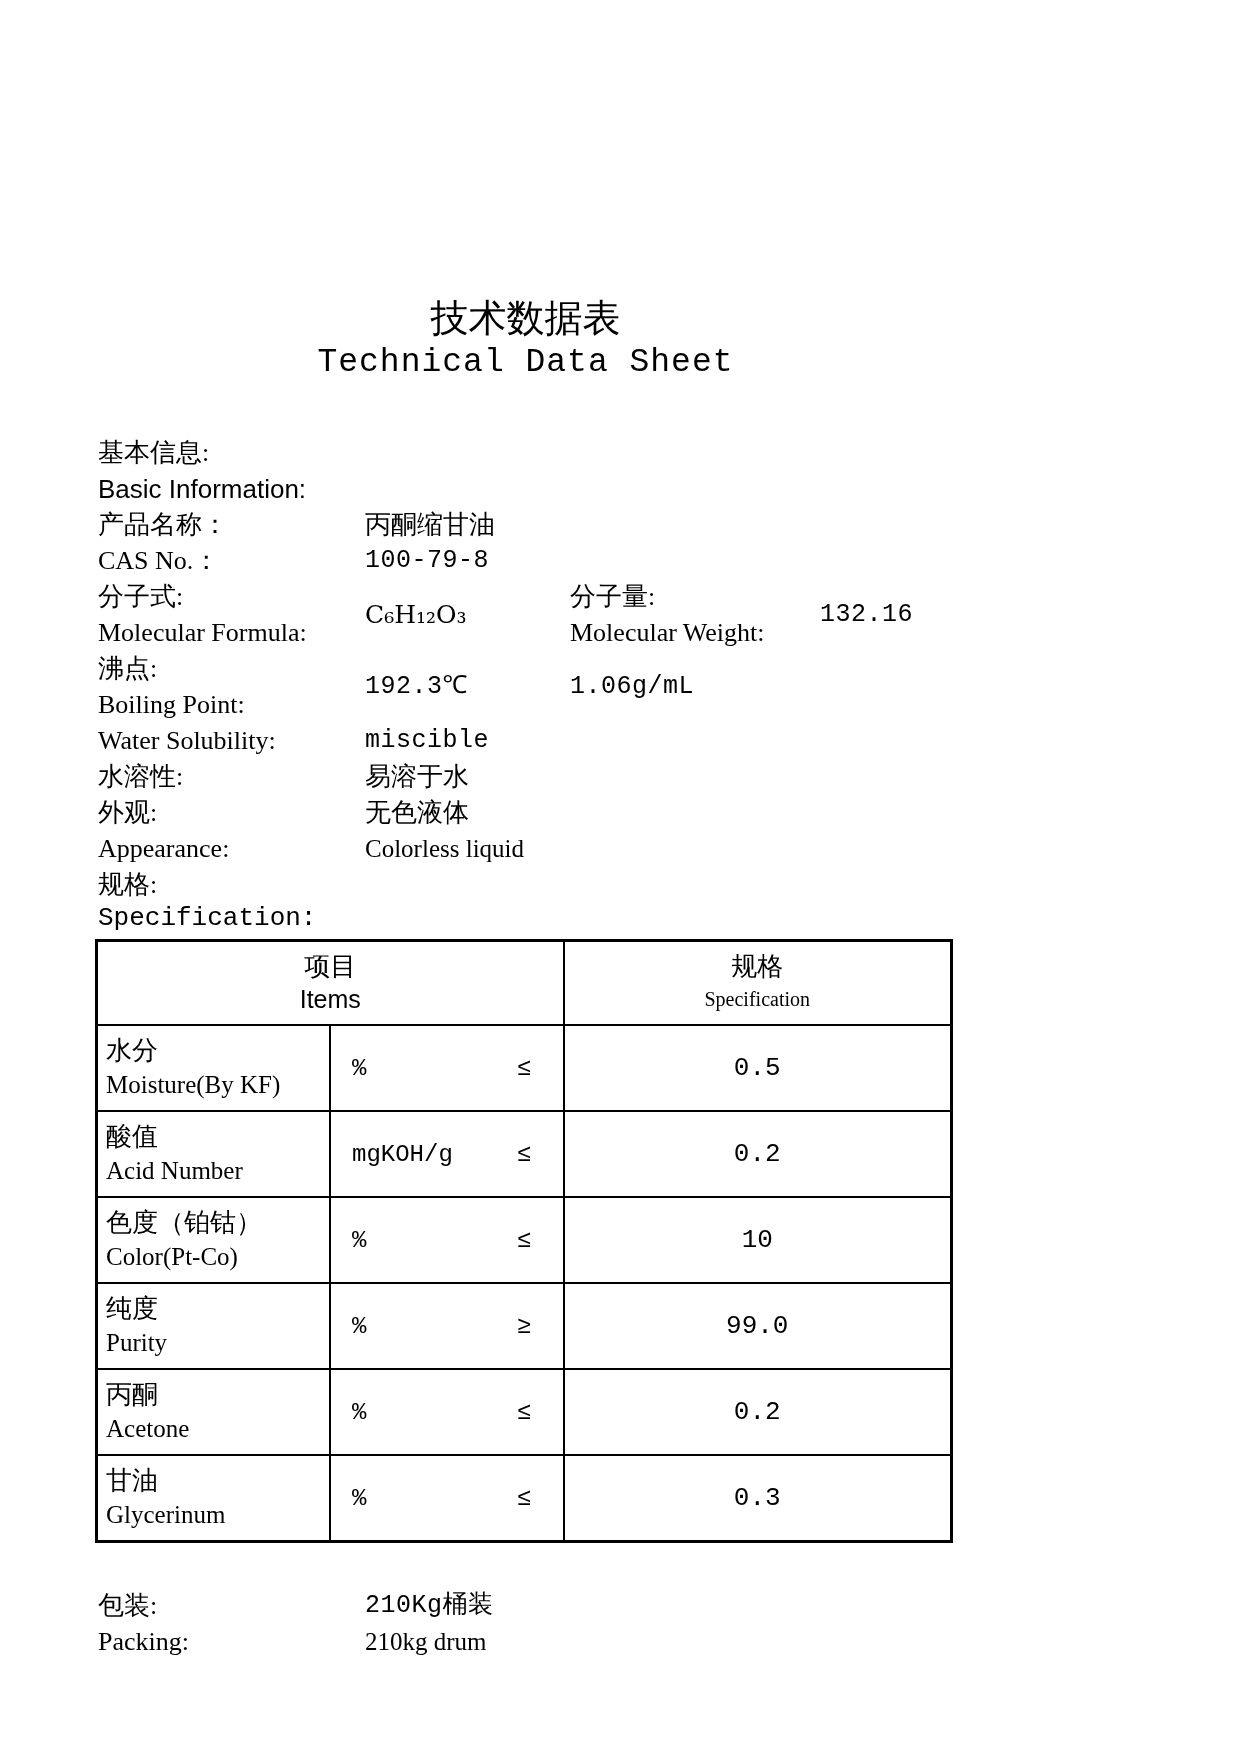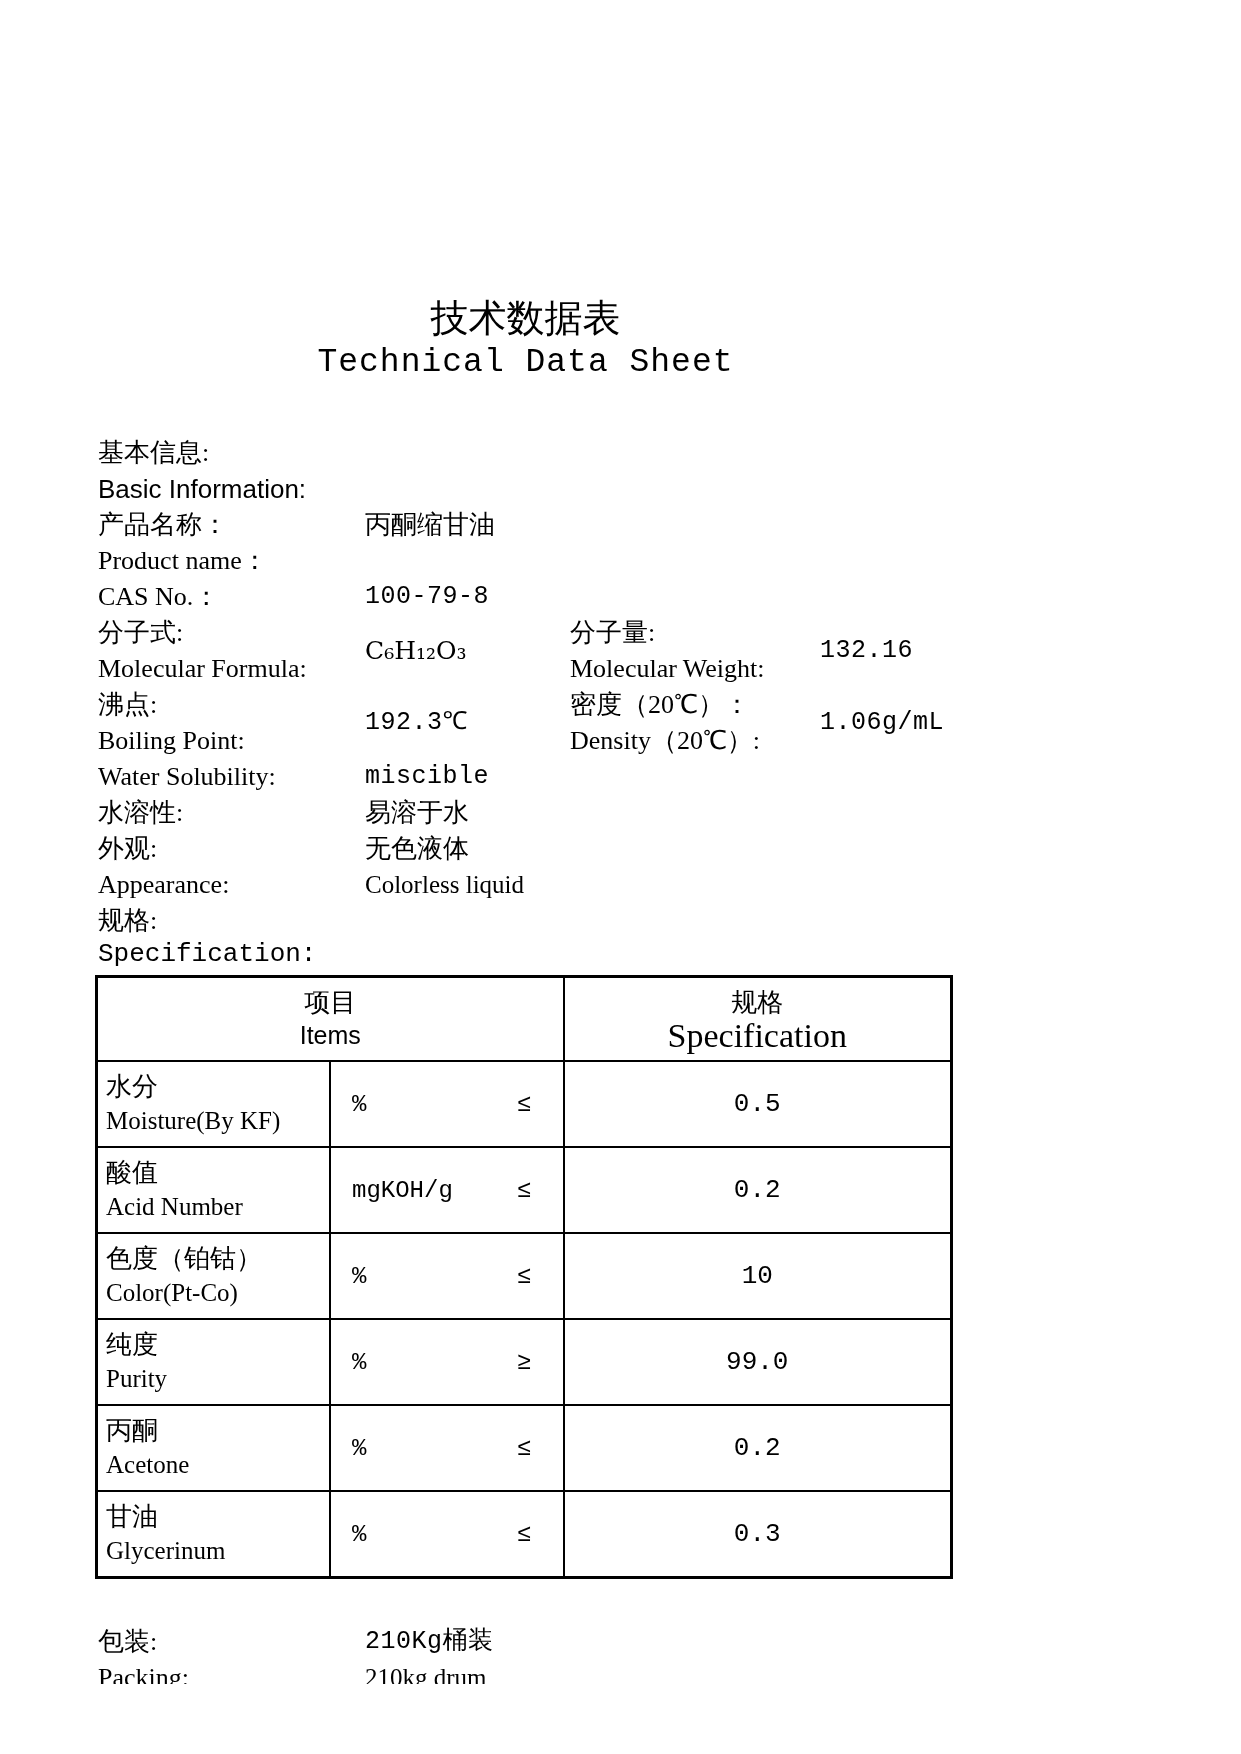--- a/index.html
+++ b/index.html
@@ -81,21 +81,21 @@
     padding: 8px;
   }
   table.spec { border: 3px solid #000000; }
   .col-item { width: 265px; border-radius: 9px; }
   .col-unit { width: 205px; }
   .col-spec { width: 388px; }
 
   tr.head-row td { height: 68px; text-align: center; }
   .head-zh { font-size: 26px; line-height: 33px; }
   .head-items-en { font-family: "Liberation Sans", sans-serif; font-size: 25px; line-height: 33px; }
-  .head-spec-en { font-size: 34px; line-height: 33px; }
+  .head-spec-en { font-size: 20px; line-height: 33px; }
 
   tr.data-row td { height: 72px; }
   .cell-name { padding-left: 5px; }
   .name-zh { font-size: 26px; line-height: 34px; }
   .name-en { font-size: 25px; line-height: 34px; }
   .cell-unit-inner {
     display: flex;
     justify-content: space-between;
     align-items: center;
     padding-left: 13px;
@@ -116,21 +116,20 @@
     <div class="title-en mono">Technical Data Sheet</div>
 
     <div class="body-text sec-heading serif">基本信息:</div>
     <div class="body-text sans">Basic Information:</div>
 
     <div class="line-row">
       <div class="serif">产品名称：</div>
       <div class="serif">丙酮缩甘油</div>
     </div>
     <div class="line-row">
-      <div class="serif">Product name：</div>
     </div>
     <div class="line-row">
       <div class="serif">CAS No.：</div>
       <div class="mono val">100-79-8</div>
     </div>
 
     <div class="pair-row">
       <div>
         <div class="serif">分子式:</div>
         <div class="serif">Molecular Formula:</div>
@@ -142,24 +141,20 @@
       </div>
       <div class="vcenter mono val">132.16</div>
     </div>
 
     <div class="pair-row">
       <div>
         <div class="serif">沸点:</div>
         <div class="serif">Boiling Point:</div>
       </div>
       <div class="vcenter mono val">192.3℃</div>
-      <div>
-        <div class="serif">密度（20℃）：</div>
-        <div class="serif">Density（20℃）:</div>
-      </div>
       <div class="vcenter mono val">1.06g/mL</div>
     </div>
 
     <div class="line-row">
       <div class="serif">Water Solubility:</div>
       <div class="mono val">miscible</div>
     </div>
     <div class="line-row">
       <div class="serif">水溶性:</div>
       <div class="serif">易溶于水</div>

